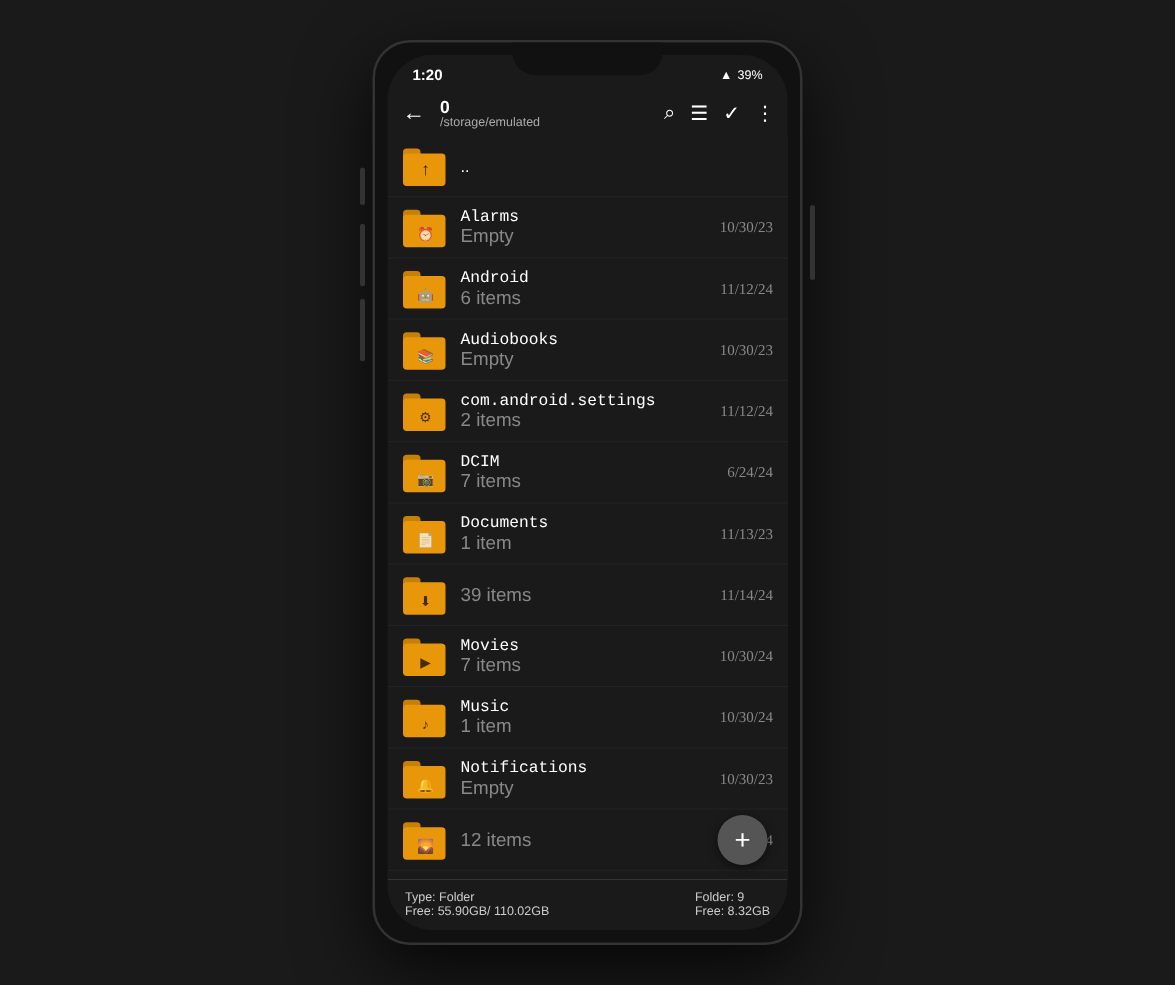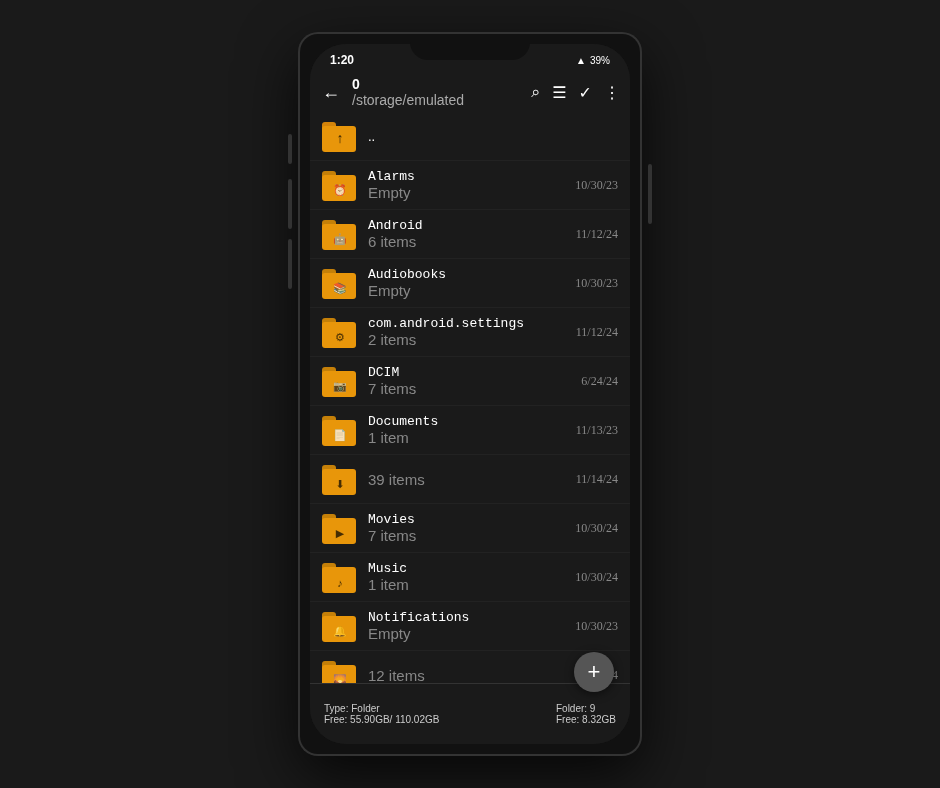--- a/index.html
+++ b/index.html
@@ -9,21 +9,21 @@
       justify-content: center;
       align-items: center;
       min-height: 100vh;
       font-family: 'Arial', sans-serif;
     }
 
     .phone-outer {
       width: 340px;
       height: 720px;
       background: #111;
-      border-radius: 18px;
+      border-radius: 28px;
       padding: 10px;
       box-shadow: 0 0 0 2px #333, 0 20px 60px rgba(0,0,0,0.8);
       position: relative;
     }
 
     .phone-inner {
       width: 100%;
       height: 100%;
       background: #1a1a1a;
       border-radius: 36px;
@@ -93,21 +93,21 @@
       padding-left: 4px;
     }
 
     .toolbar-title-main {
       font-size: 14px;
       font-weight: bold;
       color: #fff;
     }
 
     .toolbar-title-sub {
-      font-size: 14px;
+      font-size: 10px;
       color: #aaa;
     }
 
     .toolbar-actions {
       display: flex;
       gap: 8px;
       align-items: center;
     }
 
     .toolbar-icon {
@@ -249,21 +249,21 @@
     }
 
     .parent-dots {
       font-size: 13px;
       color: #fff;
     }
 
     
     .status-footer {
       background: #1a1a1a;
-      padding: 19px 14px;
+      padding: 9px 14px;
       display: flex;
       justify-content: space-between;
       flex-shrink: 0;
       border-top: 1px solid #333;
     }
 
     .footer-left, .footer-right {
       font-size: 10px;
       color: #ccc;
     }

